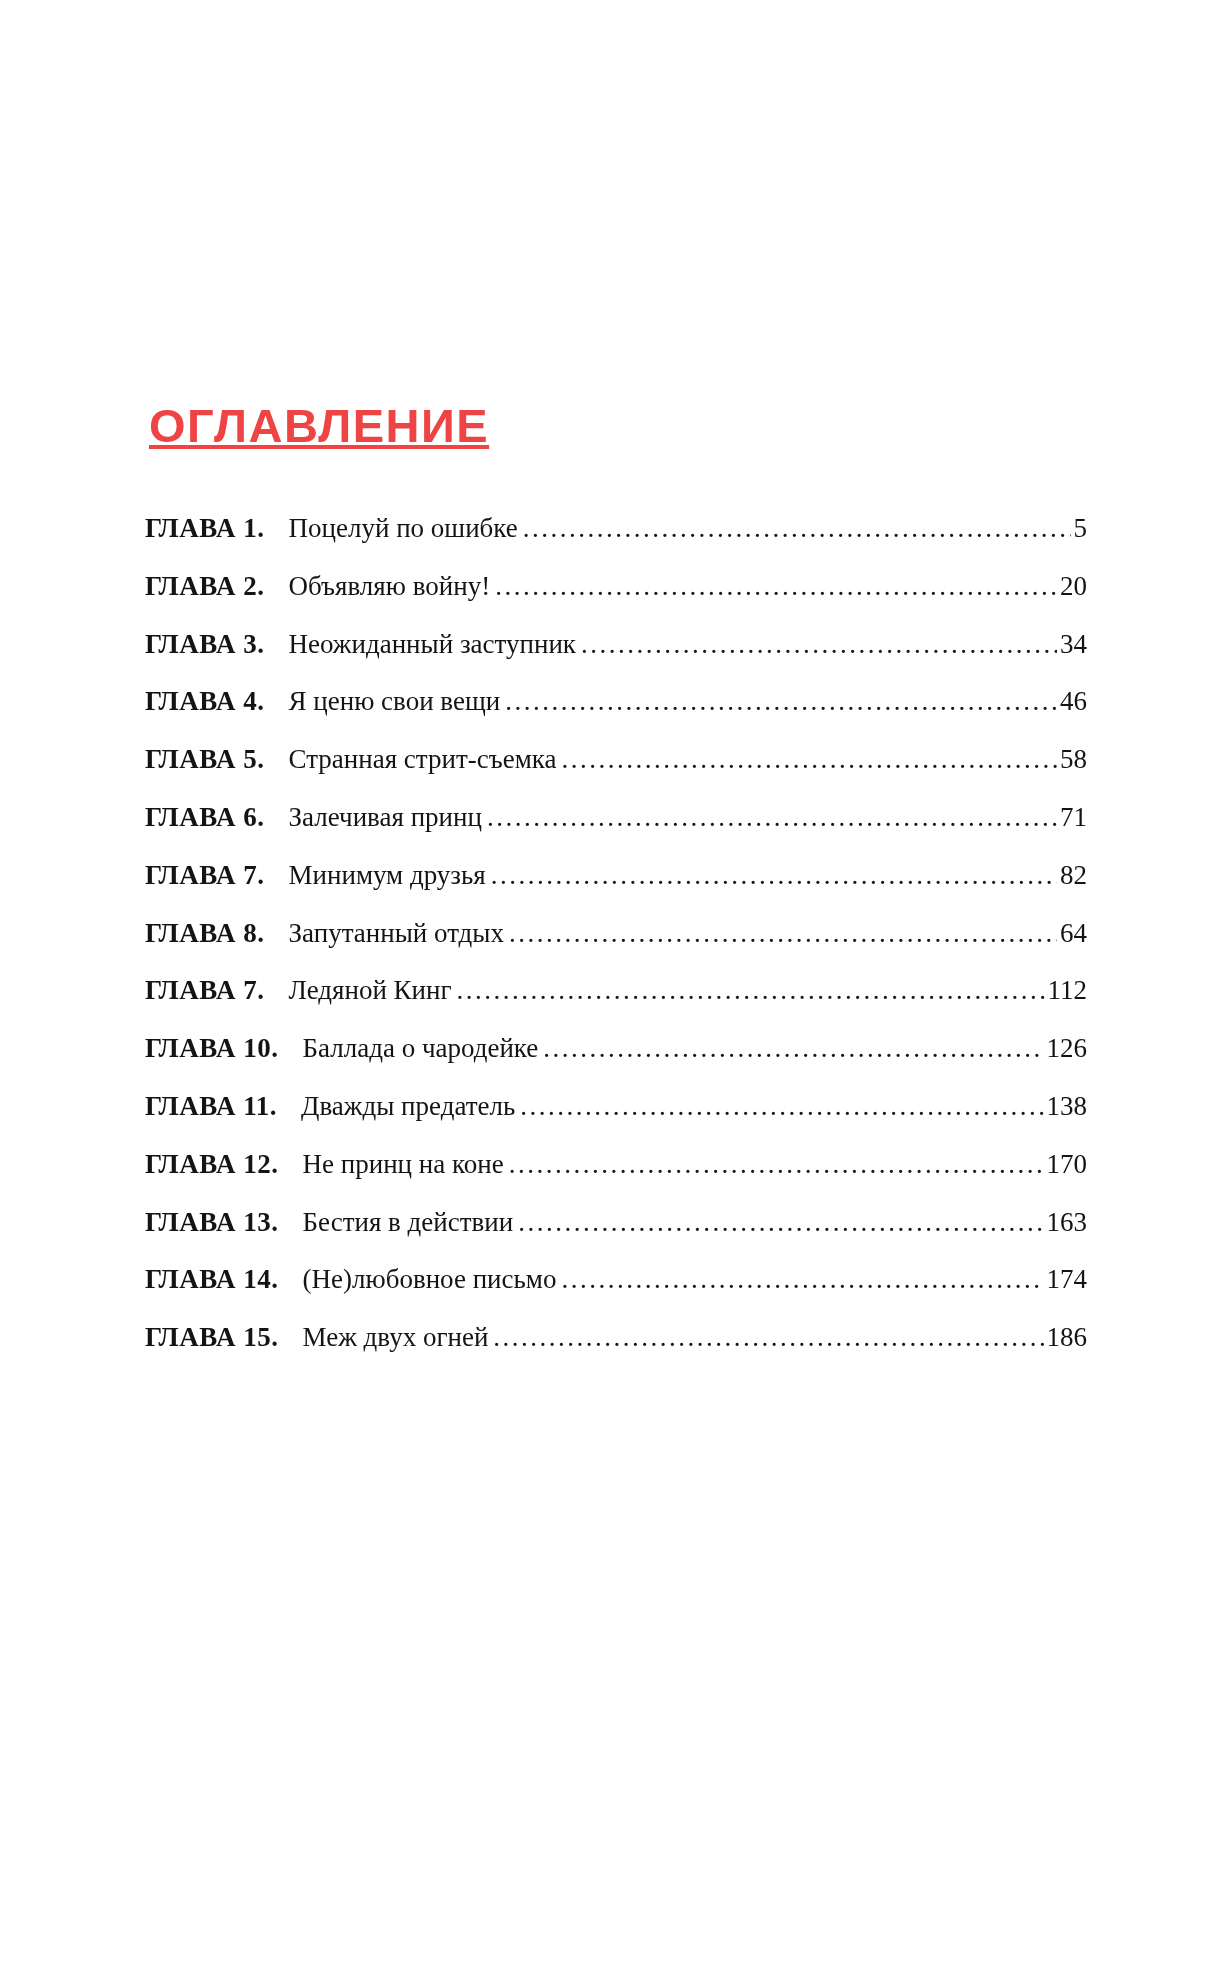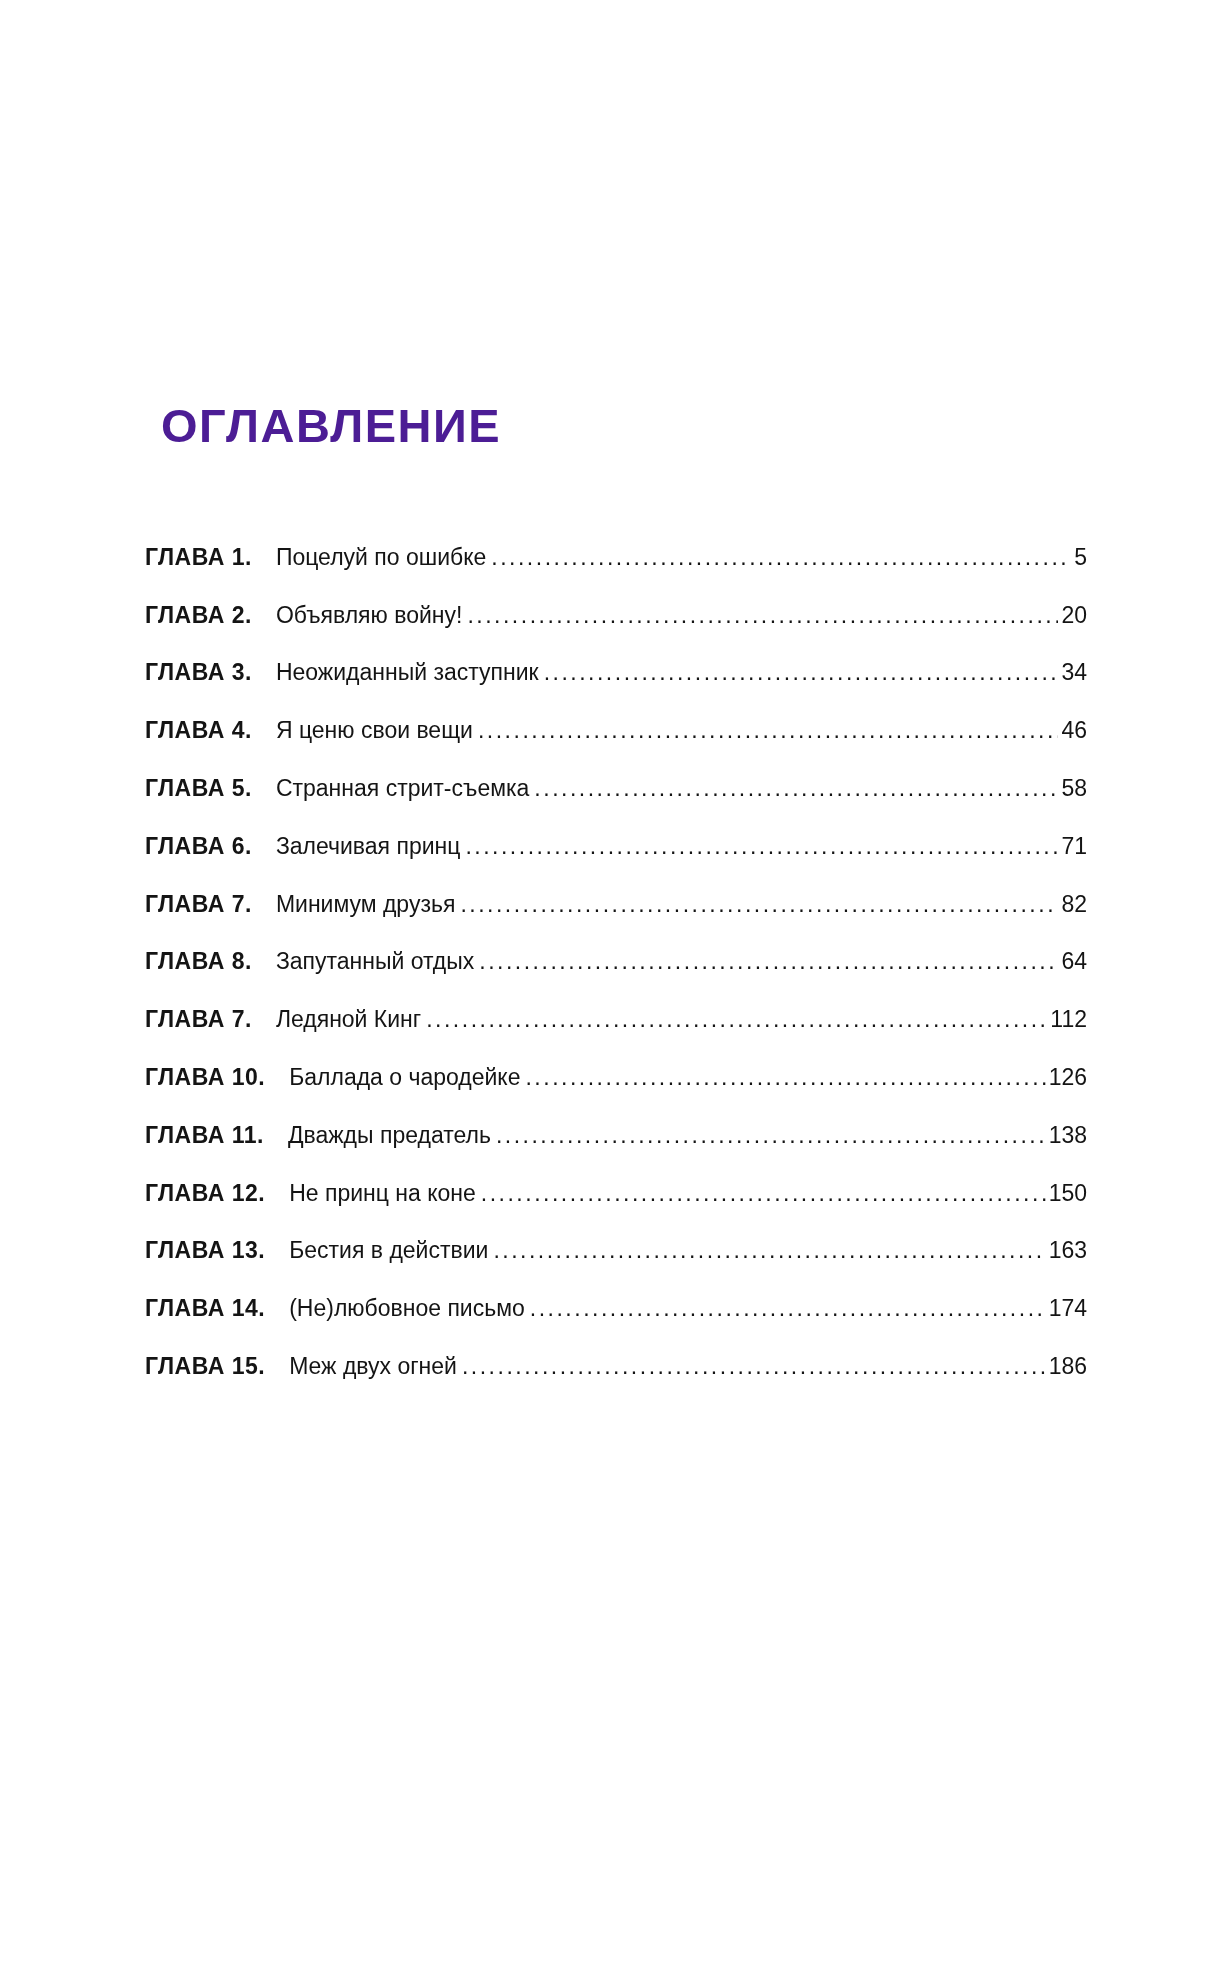--- a/index.html
+++ b/index.html
@@ -11,35 +11,37 @@
     position: relative;
     width: 1231px;
     height: 1969px;
     background: #ffffff;
     box-sizing: border-box;
     padding: 398px 144px 0 145px;
     font-family: "Liberation Sans", sans-serif;
     overflow: hidden;
   }
   .page-title {
-    margin: 0 0 60px 16px;
+    margin: 0 0 60px 4px;
     font-size: 47px;
     font-weight: 700;
     letter-spacing: 1.5px;
-    color: #4c1d95;
+    color: #ef4444;
+    text-decoration: underline;
   }
   .toc-list {
     display: block;
   }
   .toc-row {
     display: flex;
-    align-items: flex-end;
+    align-items: flex-start;
     height: 57.8px;
-    font-size: 23px;
+    font-size: 27px;
     color: #141414;
+    font-family: Liberation Serif, serif;
   }
   .chapter-label {
     font-weight: 700;
     white-space: nowrap;
     letter-spacing: 0.5px;
   }
   .chapter-title {
     margin-left: 24px;
     white-space: nowrap;
   }
@@ -142,21 +144,21 @@
       <span class="chapter-label">ГЛАВА 11.</span>
       <span class="chapter-title">Дважды предатель</span>
       <span class="dot-leader"></span>
       <span class="page-number">138</span>
     </div>
 
     <div class="toc-row">
       <span class="chapter-label">ГЛАВА 12.</span>
       <span class="chapter-title">Не принц на коне</span>
       <span class="dot-leader"></span>
-      <span class="page-number">150</span>
+      <span class="page-number">170</span>
     </div>
 
     <div class="toc-row">
       <span class="chapter-label">ГЛАВА 13.</span>
       <span class="chapter-title">Бестия в действии</span>
       <span class="dot-leader"></span>
       <span class="page-number">163</span>
     </div>
 
     <div class="toc-row">

